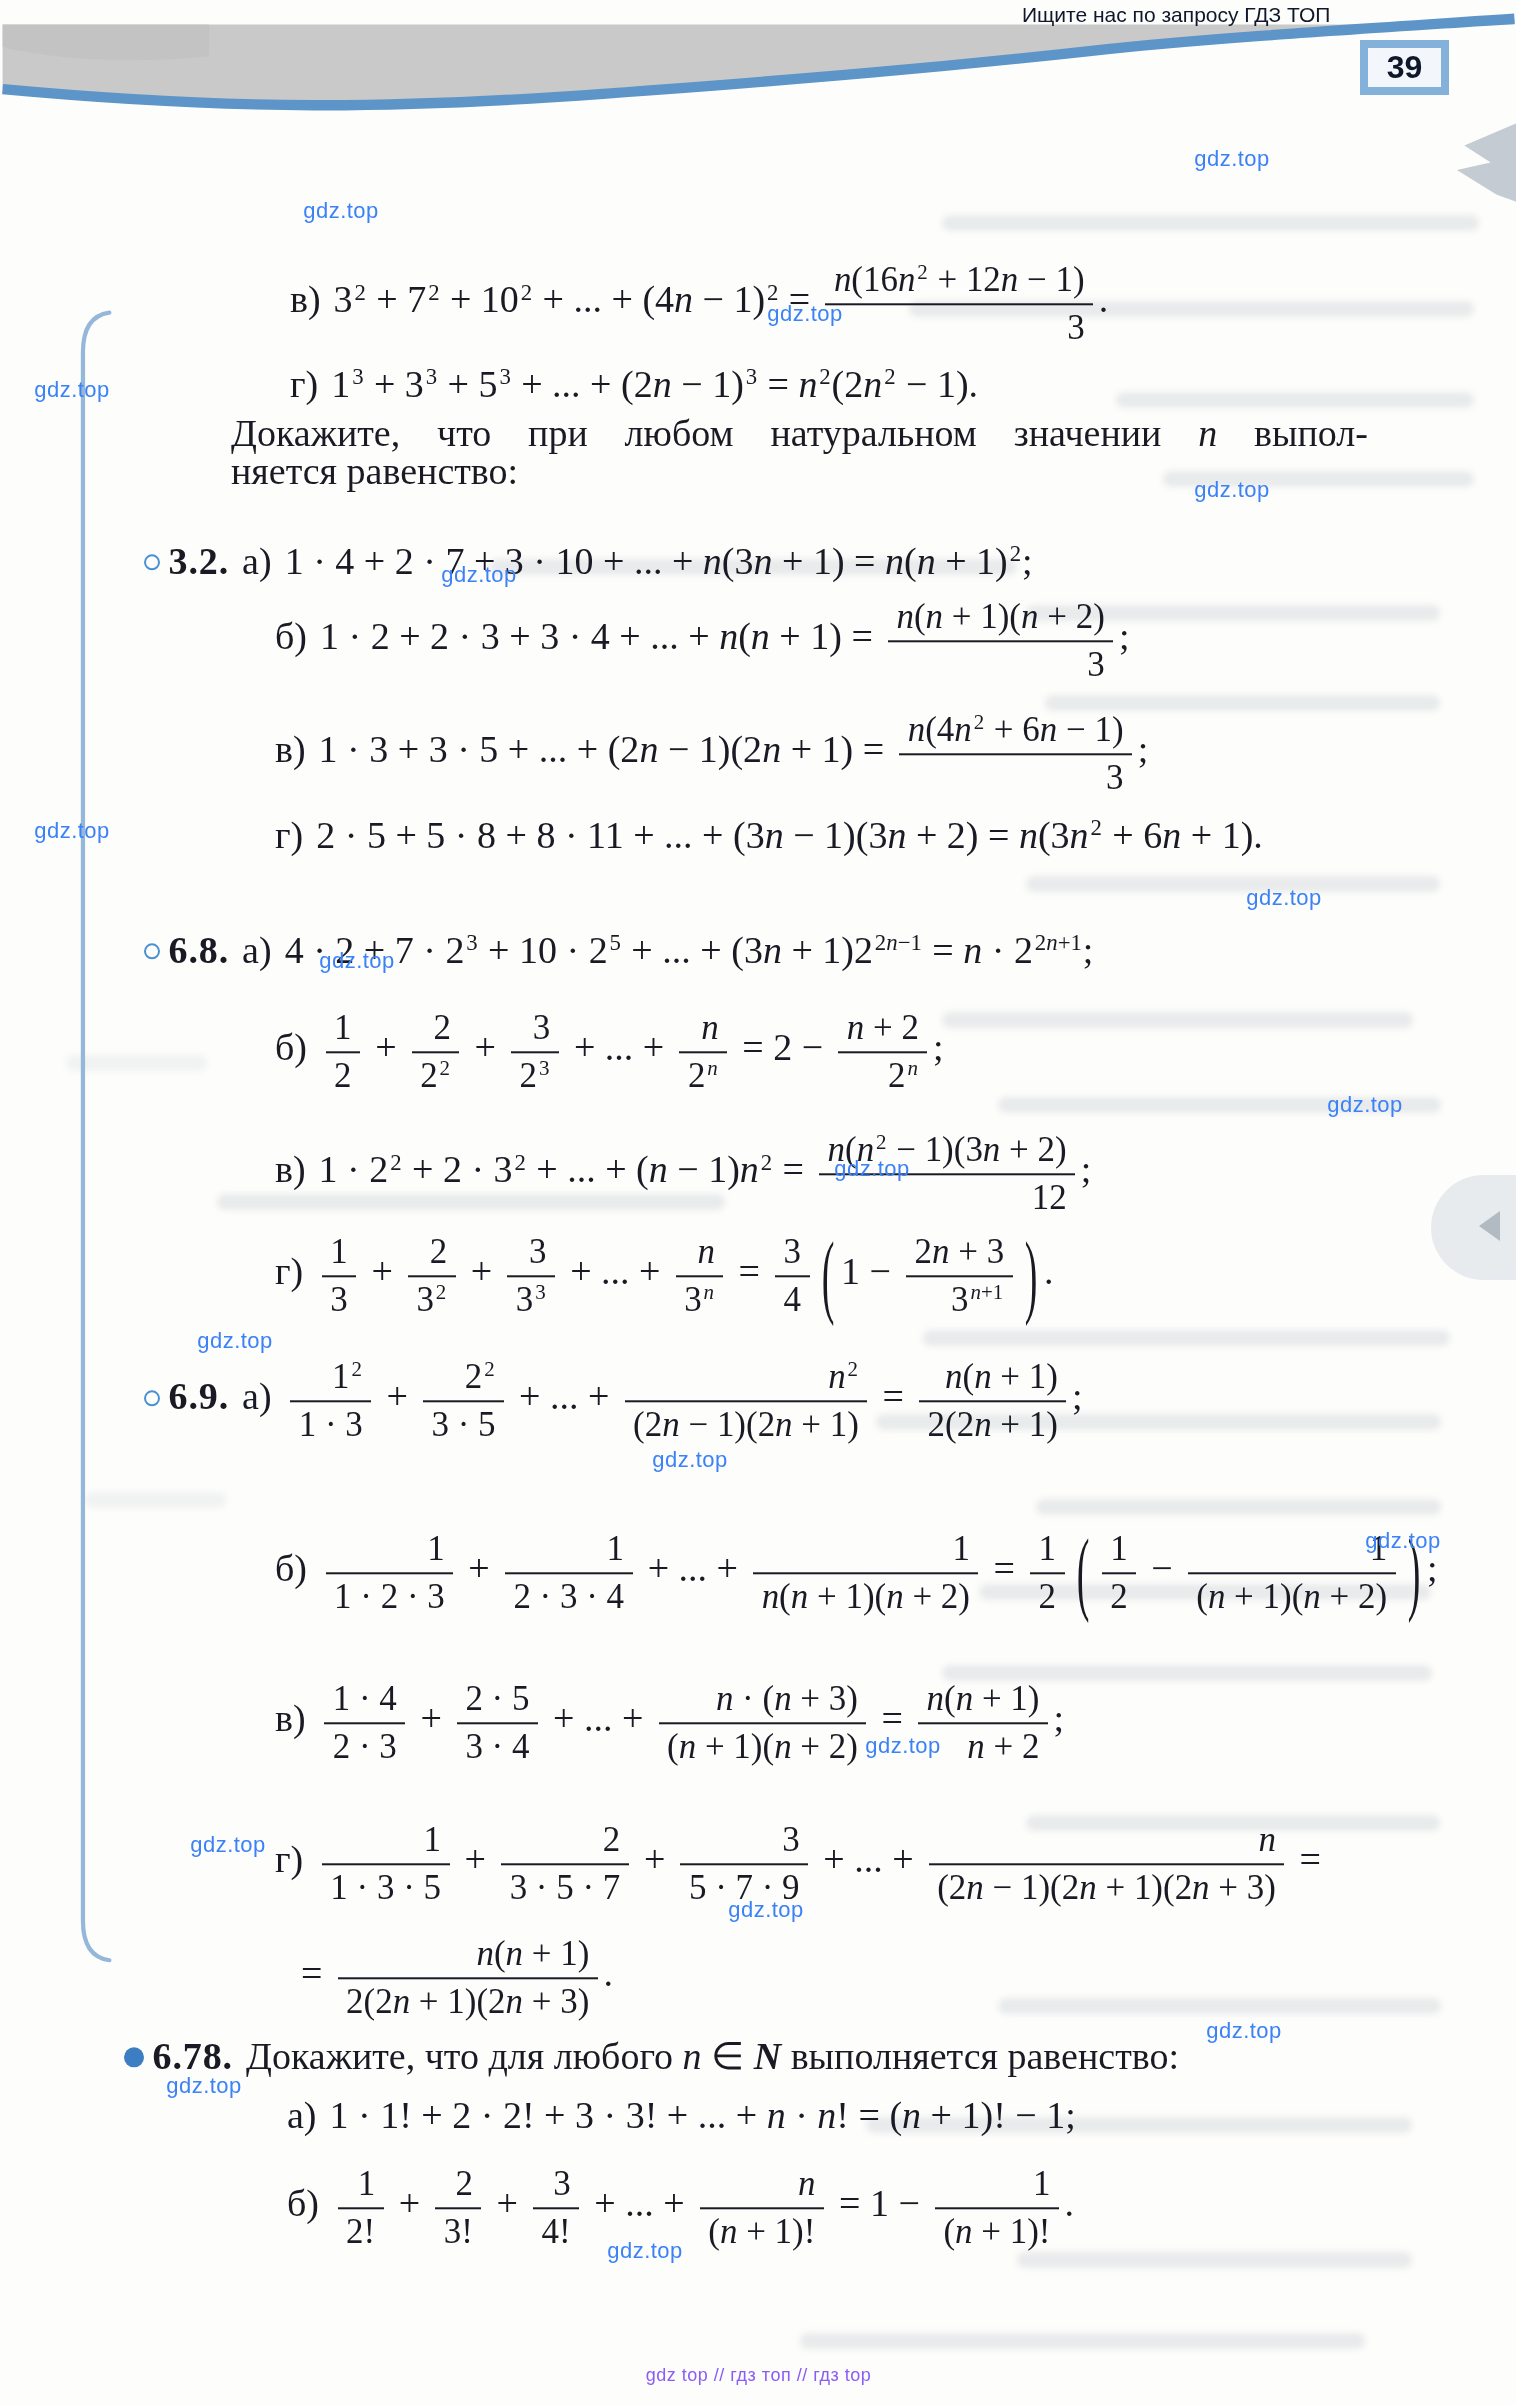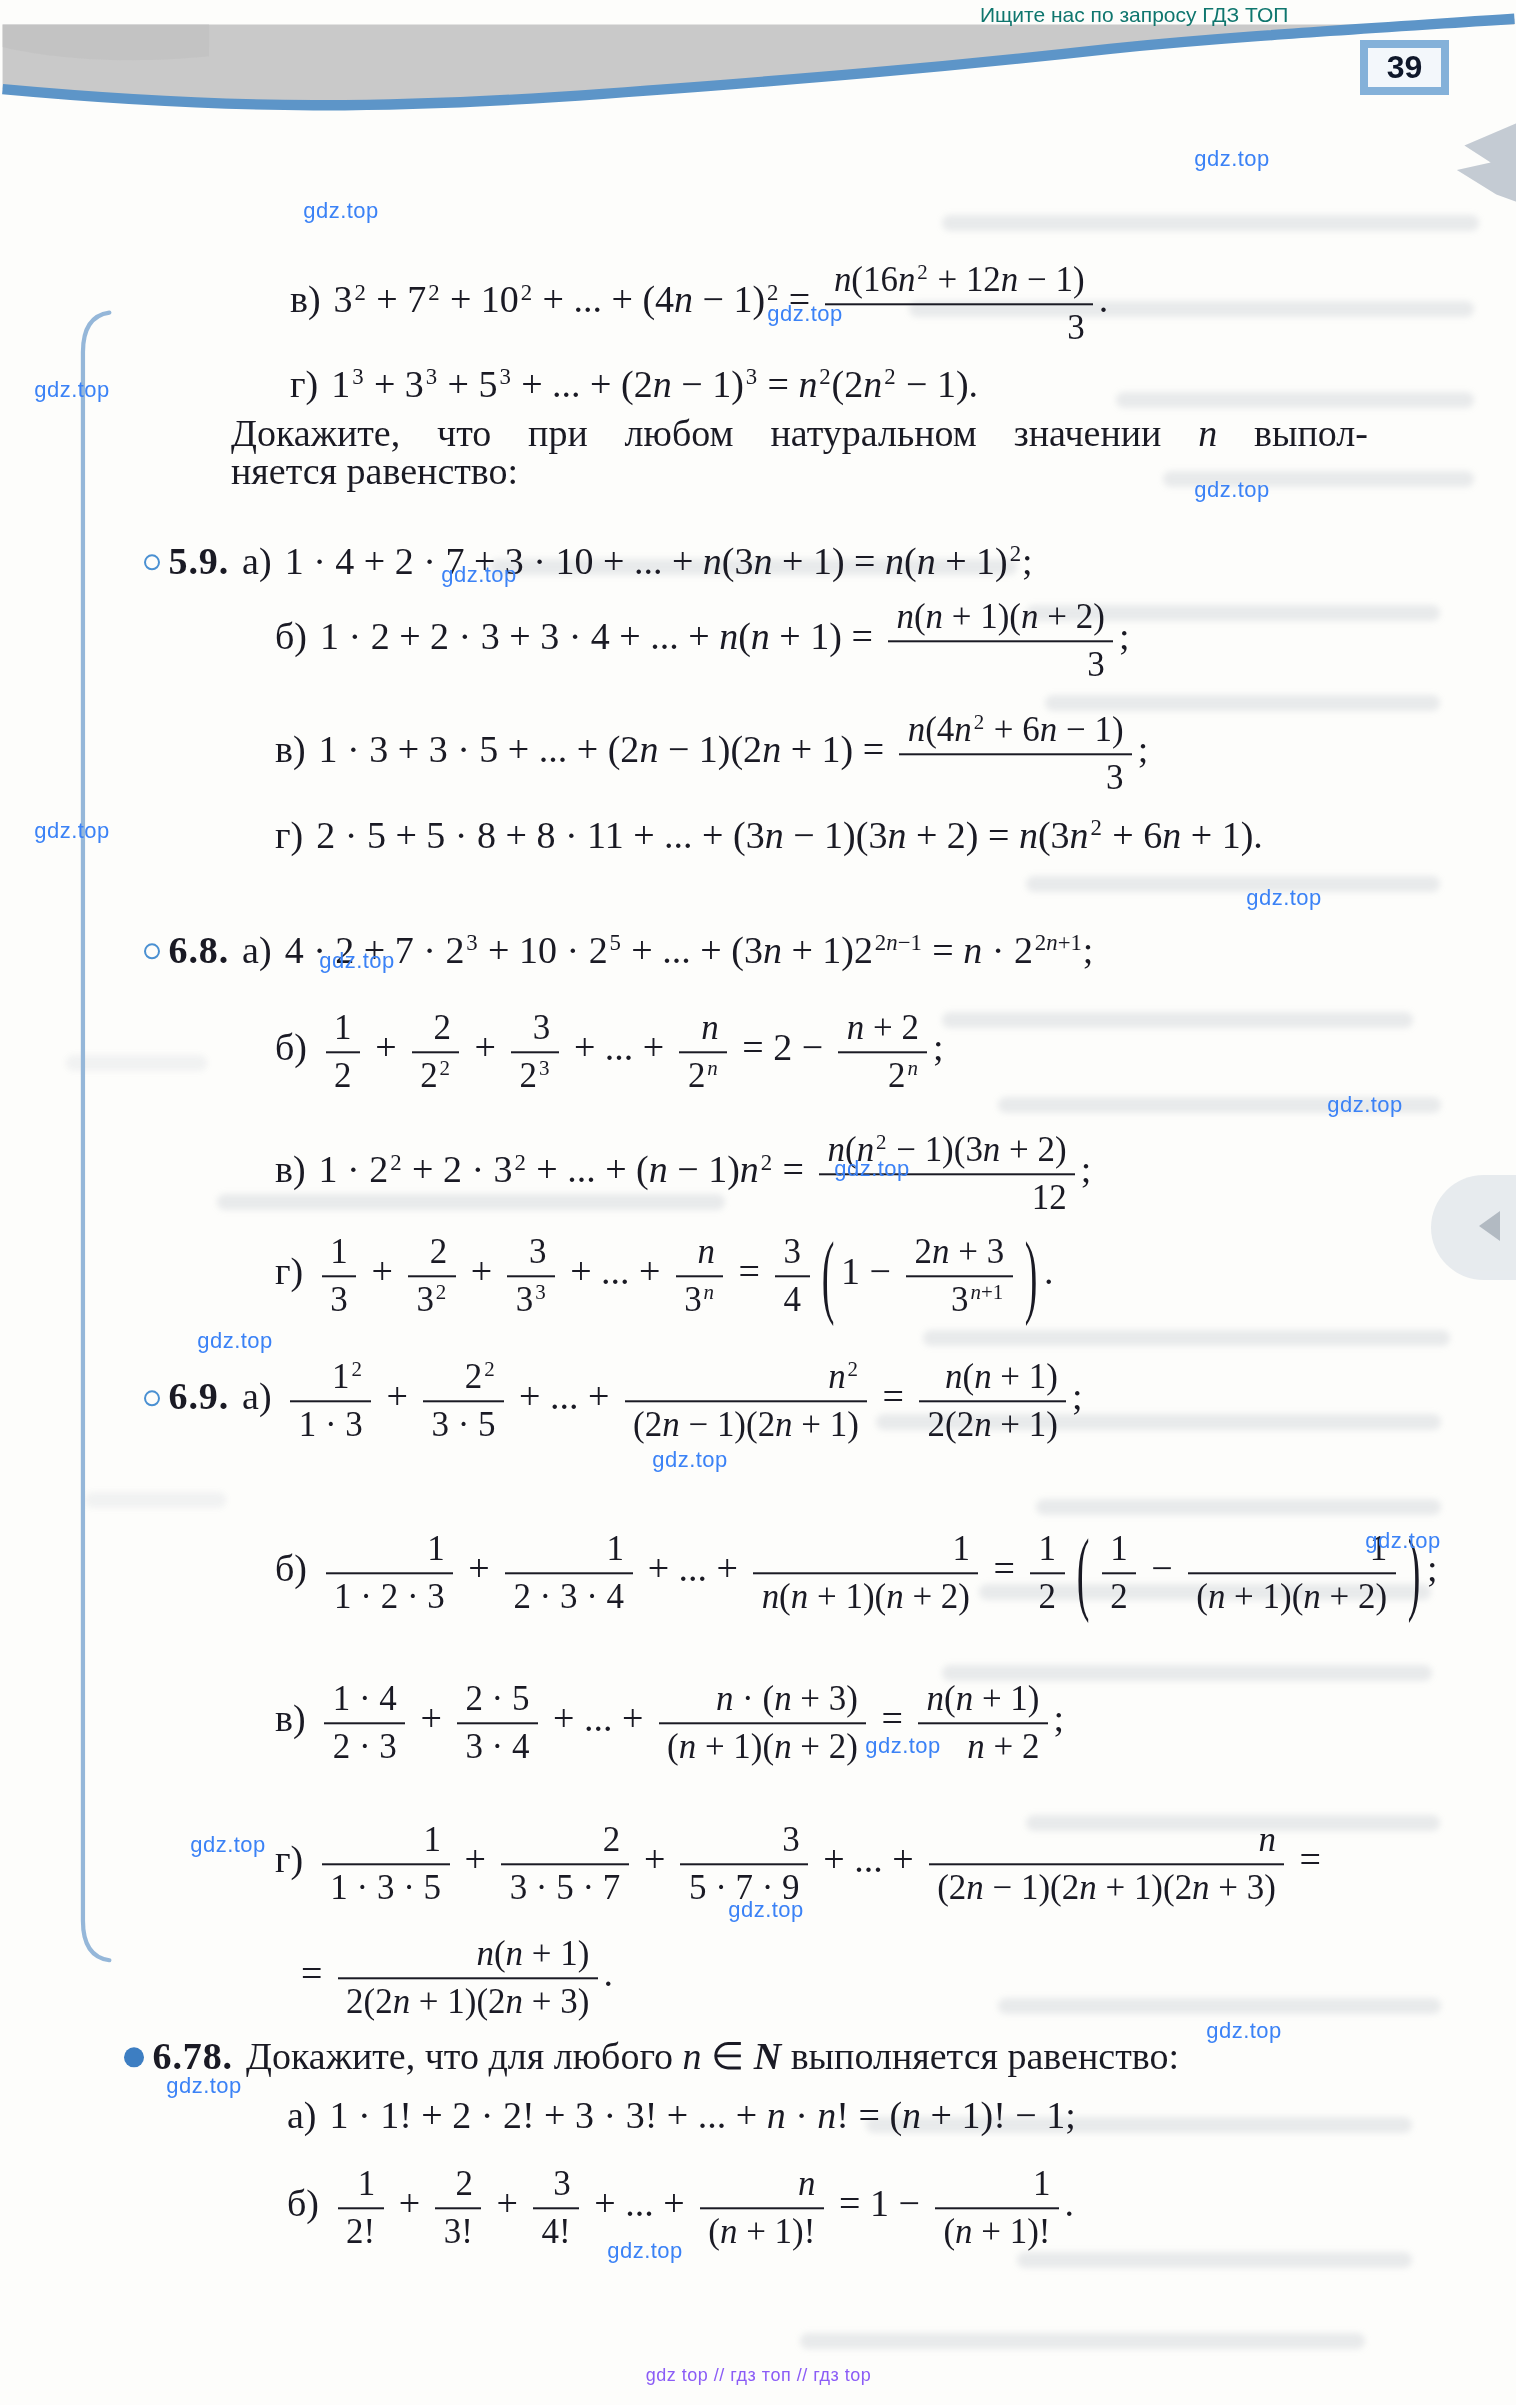--- a/index.html
+++ b/index.html
@@ -4,22 +4,22 @@
 <style>
   html,body{margin:0;padding:0}
   body{
     position:relative;width:1517px;height:2406px;overflow:hidden;
     background:#fdfdfb;color:#1a1a24;
     font-family:"Liberation Serif",serif;
   }
   
   .band-svg{position:absolute;top:0;left:0;z-index:1}
   .green-banner{
-    position:absolute;top:2.8px;left:980px;z-index:3;
-    font-family:"Liberation Sans",sans-serif;font-size:21px;color:#0f766e;white-space:nowrap;
+    position:absolute;top:2.8px;left:1022px;z-index:3;
+    font-family:"Liberation Sans",sans-serif;font-size:21px;color:#0f172a;white-space:nowrap;
   }
   .pagebox{
     position:absolute;left:1360px;top:40px;width:89px;height:55px;z-index:2;
     background:#f3f7fb;border:8.5px solid #84b1d9;box-sizing:border-box;
     display:flex;align-items:center;justify-content:center;
     font-family:"Liberation Sans",sans-serif;font-weight:bold;font-size:32px;color:#0f172a;
   }
   
   .wm{
     position:absolute;transform:translate(-50%,-50%);z-index:5;
@@ -139,21 +139,21 @@
   <span class="lbl">в)</span><span class="math">3<span class="sp">2</span> + 7<span class="sp">2</span> + 10<span class="sp">2</span> + ... + (4<i class="v">n</i> − 1)<span class="sp">2</span> = <span class="fr"><span class="nu"><i class="v">n</i>(16<i class="v">n</i><span class="sp">2</span> + 12<i class="v">n</i> − 1)</span><span class="de">3</span></span>.</span>
 </div>
 <div class="row" style="left:271px;top:363px">
   <span class="lbl">г)</span><span class="math">1<span class="sp">3</span> + 3<span class="sp">3</span> + 5<span class="sp">3</span> + ... + (2<i class="v">n</i> − 1)<span class="sp">3</span> = <i class="v">n</i><span class="sp">2</span>(2<i class="v">n</i><span class="sp">2</span> − 1).</span>
 </div>
 
 <div class="para just" style="top:411px">Докажите, что при любом натуральном значении <i class="v">n</i> выпол-</div>
 <div class="para" style="top:449px">няется равенство:</div>
 
 <div class="row" style="left:125px;top:540px">
-  <span class="marker open"></span><span class="num">5.9.</span><span class="lbl">а)</span><span class="math">1 · 4 + 2 · 7 + 3 · 10 + ... + <i class="v">n</i>(3<i class="v">n</i> + 1) = <i class="v">n</i>(<i class="v">n</i> + 1)<span class="sp">2</span>;</span>
+  <span class="marker open"></span><span class="num">3.2.</span><span class="lbl">а)</span><span class="math">1 · 4 + 2 · 7 + 3 · 10 + ... + <i class="v">n</i>(3<i class="v">n</i> + 1) = <i class="v">n</i>(<i class="v">n</i> + 1)<span class="sp">2</span>;</span>
 </div>
 <div class="row" style="left:256px;top:619px">
   <span class="lbl">б)</span><span class="math">1 · 2 + 2 · 3 + 3 · 4 + ... + <i class="v">n</i>(<i class="v">n</i> + 1) = <span class="fr"><span class="nu"><i class="v">n</i>(<i class="v">n</i> + 1)(<i class="v">n</i> + 2)</span><span class="de">3</span></span>;</span>
 </div>
 <div class="row" style="left:256px;top:732px">
   <span class="lbl">в)</span><span class="math">1 · 3 + 3 · 5 + ... + (2<i class="v">n</i> − 1)(2<i class="v">n</i> + 1) = <span class="fr"><span class="nu"><i class="v">n</i>(4<i class="v">n</i><span class="sp">2</span> + 6<i class="v">n</i> − 1)</span><span class="de">3</span></span>;</span>
 </div>
 <div class="row" style="left:256px;top:814px">
   <span class="lbl">г)</span><span class="math">2 · 5 + 5 · 8 + 8 · 11 + ... + (3<i class="v">n</i> − 1)(3<i class="v">n</i> + 2) = <i class="v">n</i>(3<i class="v">n</i><span class="sp">2</span> + 6<i class="v">n</i> + 1).</span>
 </div>

